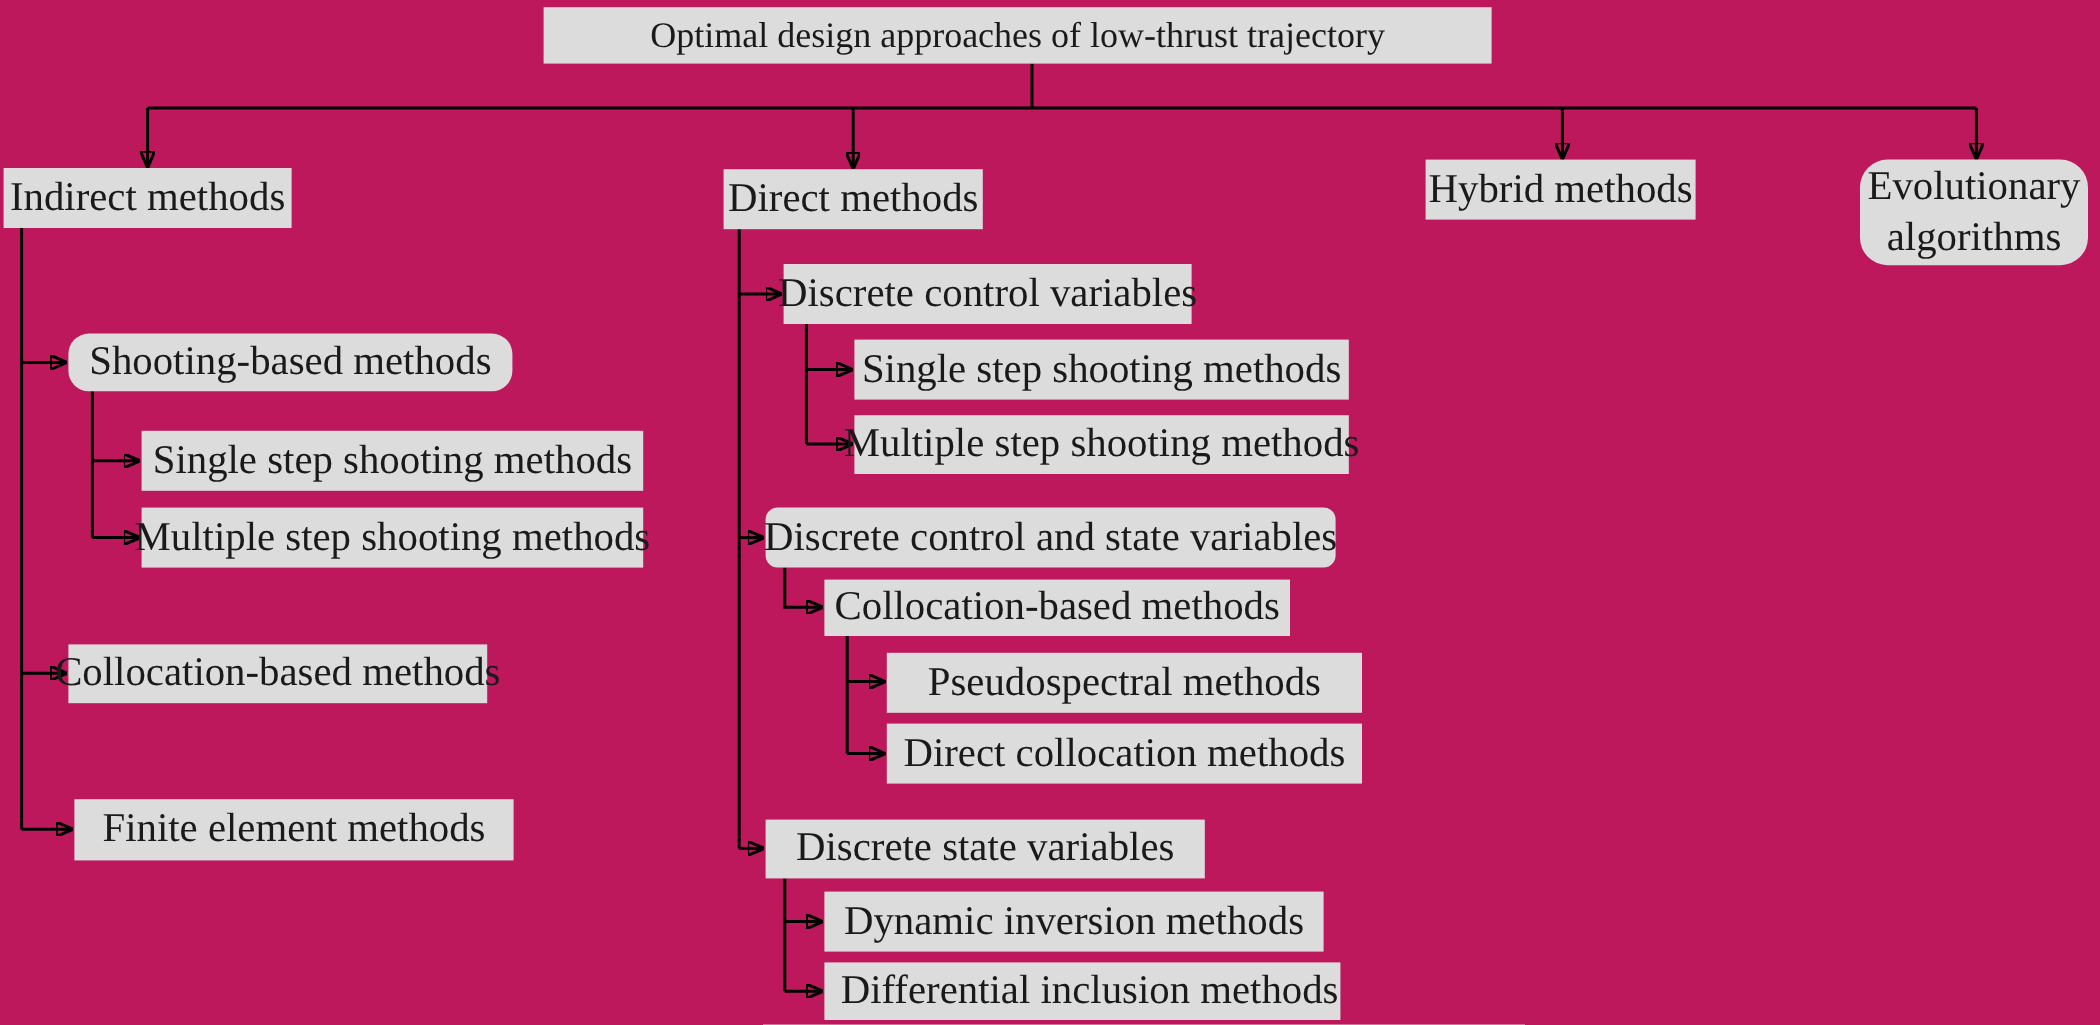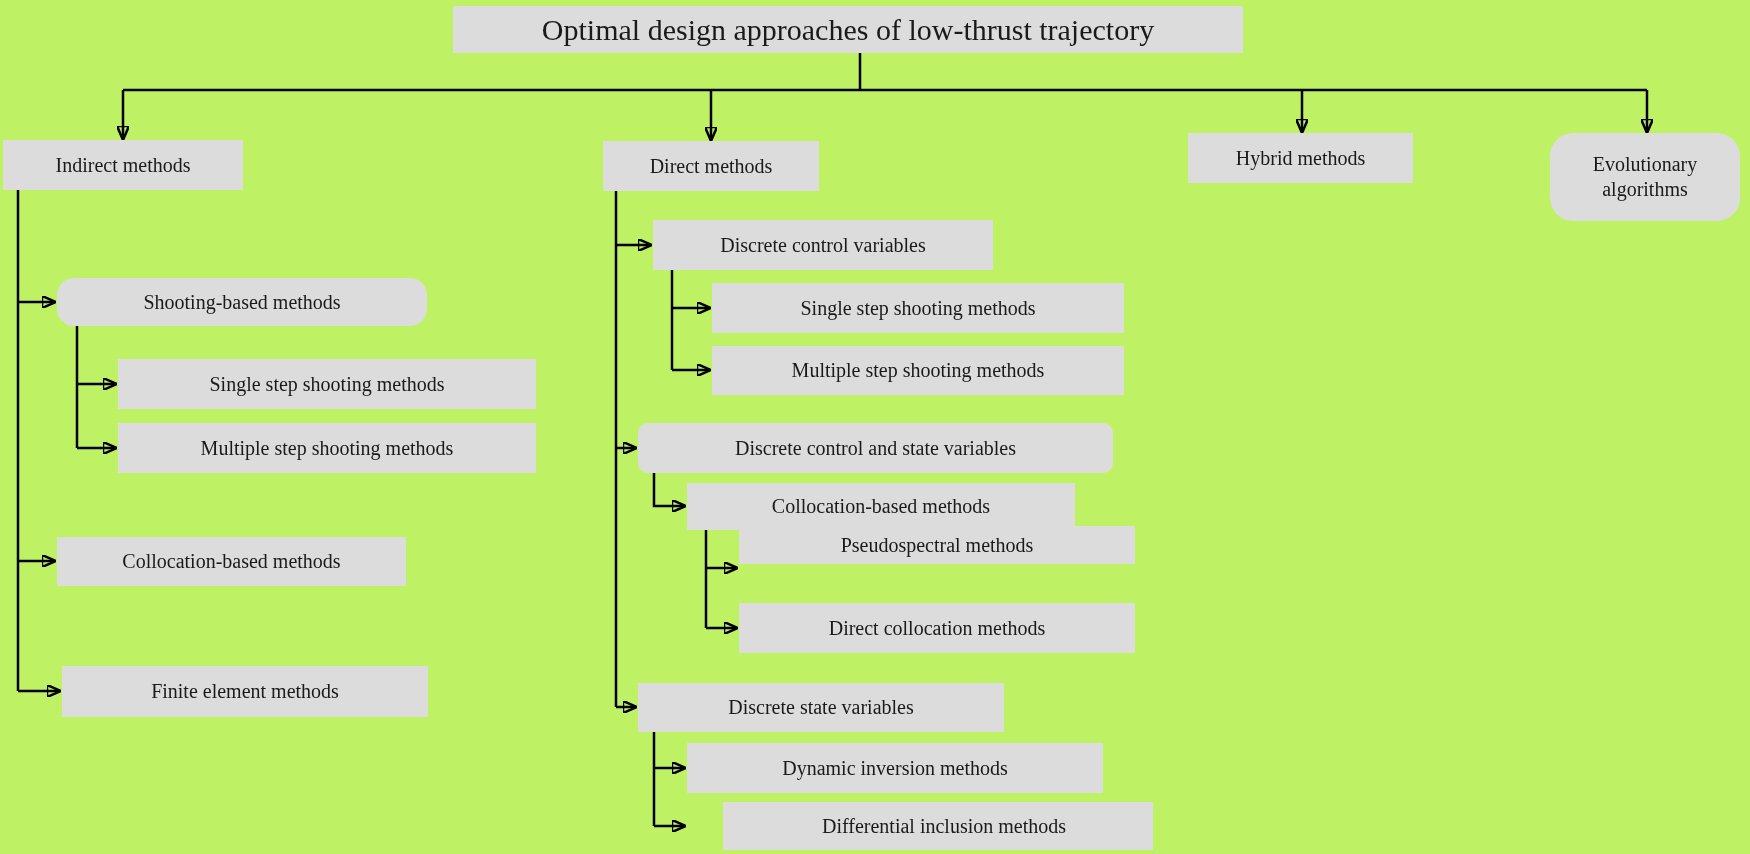--- a/index.html
+++ b/index.html
@@ -1,32 +1,32 @@
 <!DOCTYPE html>
 <html><head>
 <meta charset="utf-8">
 <style>
   html,body{margin:0;padding:0;background:#ffffff;}
   #canvas{
     position:relative;
     width:1750px;height:854px;
-    background:#bef264;
+    background:#be185d;
     font-family:"Liberation Serif","DejaVu Serif",serif;
     overflow:hidden;
   }
   #connectors{position:absolute;left:0;top:0;width:1750px;height:854px;}
   #connectors path{stroke:#000000;stroke-width:2.5;fill:none;}
   #connectors .arrow{marker-end:url(#arrowhead);}
   .node{
     position:absolute;
     background:#dcdcdc;
     color:#1a1a1a;
     display:flex;align-items:center;justify-content:center;
     text-align:center;
-    font-size:20px;
+    font-size:34px;
     line-height:1.25;
     padding:0 4px;
     box-sizing:border-box;
     white-space:nowrap;
   }
   .node.root{font-size:30px;}
   .node.wrap{white-space:normal;}
 </style>
 </head>
 <body>
@@ -94,23 +94,23 @@
   <div class="node" style="left:653px;top:220px;width:340px;height:50px;">Discrete control variables</div>
 
   <div class="node" style="left:712px;top:283px;width:412px;height:50px;">Single step shooting methods</div>
 
   <div class="node" style="left:712px;top:346px;width:412px;height:49px;">Multiple step shooting methods</div>
 
   <div class="node" style="left:638px;top:423px;width:475px;height:50px;border-radius:10px;">Discrete control and state variables</div>
 
   <div class="node" style="left:687px;top:483px;width:388px;height:47px;">Collocation-based methods</div>
 
-  <div class="node" style="left:739px;top:526px;width:396px;height:38px;">Pseudospectral methods</div>
+  <div class="node" style="left:739px;top:544px;width:396px;height:50px;">Pseudospectral methods</div>
 
   <div class="node" style="left:739px;top:603px;width:396px;height:50px;">Direct collocation methods</div>
 
   <div class="node" style="left:638px;top:683px;width:366px;height:49px;">Discrete state variables</div>
 
   <div class="node" style="left:687px;top:743px;width:416px;height:50px;">Dynamic inversion methods</div>
 
-  <div class="node" style="left:723px;top:802px;width:430px;height:48px;padding-left:16px;">Differential inclusion methods</div>
+  <div class="node" style="left:687px;top:802px;width:430px;height:48px;padding-left:16px;">Differential inclusion methods</div>
 
 </div>
 
 </body></html>

